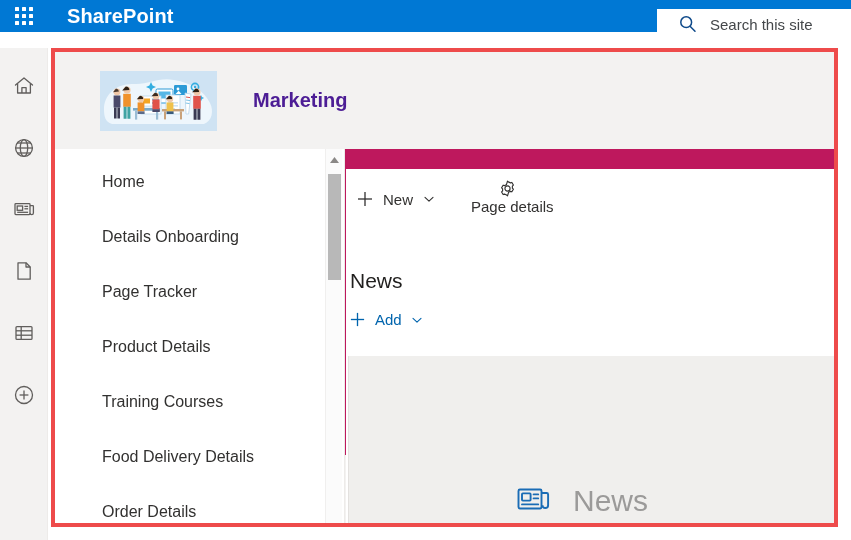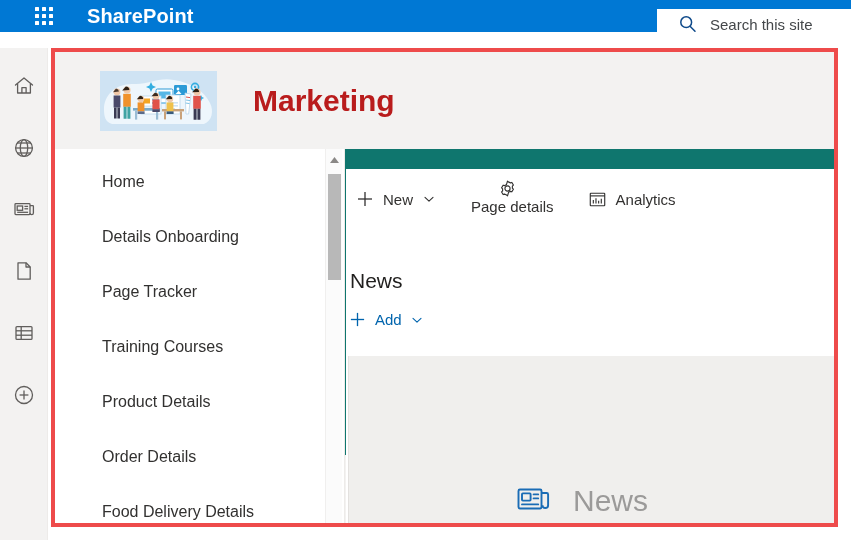--- a/index.html
+++ b/index.html
@@ -7,21 +7,21 @@
     width: 851px; height: 540px;
     overflow: hidden;
     font-family: "Liberation Sans", sans-serif;
     background: #ffffff;
   }
   #app { position: relative; width: 851px; height: 540px; background:#ffffff; }
 
   
   .suite-header {
     position: absolute; top:0; left:0; width:851px; height:32px;
-    background:#0078d4; display:flex; align-items:center;padding-left:20px;
+    background:#0078d4; display:flex; align-items:center;
   }
   .waffle {
     width:48px; height:48px; display:flex; align-items:center; justify-content:center;
     cursor:pointer;
   }
   .waffle-grid {
     width:18px; height:18px;
     display:grid; grid-template-columns: repeat(3,1fr); grid-template-rows: repeat(3,1fr);
     gap:2.5px;
   }
@@ -66,26 +66,26 @@
   }
   .site-header {
     position:absolute; left:0; top:0; width:779px; height:97px;
     background:#f3f2f1; display:flex; align-items:center;
   }
   .site-logo {
     width:117px; height:60px; margin-left:45px;
     background:#cfe3f3; position:relative; overflow:hidden; flex:0 0 auto;
   }
   .site-title {
-    margin-left:36px; font-size:30px; font-weight:bold; color:#b91c1c; white-space:nowrap;
+    margin-left:36px; font-size:20px; font-weight:bold; color:#4c1d95; white-space:nowrap;
   }
 
   
   .page-body {
-    position:absolute; left:0; top:97px; width:779px; height:306px; background:#0f766e;
+    position:absolute; left:0; top:97px; width:779px; height:306px; background:#be185d;
   }
 
   
   .site-nav {
     position:absolute; left:0; top:0; width:290px; height:374px;
     background:#ffffff; border-right:1px solid #edebe9; overflow:hidden;
   }
   .nav-list { position:absolute; left:0; top:5px; width:270px; }
   .nav-item {
     height:55px; display:flex; align-items:center; padding-left:47px;
@@ -327,30 +327,30 @@
           <div class="nav-item">
             <span>Home</span>
           </div>
           <div class="nav-item">
             <span>Details Onboarding</span>
           </div>
           <div class="nav-item">
             <span>Page Tracker</span>
           </div>
           <div class="nav-item">
+            <span>Product Details</span>
+          </div>
+          <div class="nav-item">
             <span>Training Courses</span>
           </div>
           <div class="nav-item">
-            <span>Product Details</span>
+            <span>Food Delivery Details</span>
           </div>
           <div class="nav-item">
             <span>Order Details</span>
-          </div>
-          <div class="nav-item">
-            <span>Food Delivery Details</span>
           </div>
         </div>
 
         <div class="nav-scroll">
           <div class="scroll-up">
             <svg width="11" height="8" viewBox="0 0 11 8">
               <path d="M5.5 1 L10 7 L1 7 Z" fill="#8a8886"></path>
             </svg>
           </div>
           <div class="scroll-thumb"></div>
@@ -379,33 +379,20 @@
           <div class="cmd-btn" style="margin-left:16px;flex-direction:column;">
             <span class="glyph">
               <svg width="19" height="19" viewBox="0 0 20 20" fill="none" stroke="#323130" stroke-width="1.2">
                 <circle cx="10" cy="10" r="2.7"></circle>
                 <path d="M10 2.2 l1.2 1.1 a7 7 0 0 1 1.9 0.8 l1.5 -0.5 l1.6 2.8 l-1.1 1.1 a7 7 0 0 1 0 2.1 l1.1 1.1 l-1.6 2.8 l-1.5 -0.5 a7 7 0 0 1 -1.9 0.8 L10 17.8 l-1.2 -1.1 a7 7 0 0 1 -1.9 -0.8 l-1.5 0.5 l-1.6 -2.8 l1.1 -1.1 a7 7 0 0 1 0 -2.1 L3.8 9.3 l1.6 -2.8 l1.5 0.5 a7 7 0 0 1 1.9 -0.8 z" stroke-linejoin="round"></path>
               </svg>
             </span>
             <span>Page details</span>
           </div>
 
-          <div class="cmd-btn" style="margin-left:14px;">
-            <span class="glyph">
-              <svg width="19" height="19" viewBox="0 0 20 20" fill="none" stroke="#323130" stroke-width="1.2">
-                <rect x="2.4" y="3.4" width="15.2" height="13.2" rx="0.6"></rect>
-                <line x1="2.4" y1="6.2" x2="17.6" y2="6.2"></line>
-                <line x1="5.6" y1="14.2" x2="5.6" y2="10.4"></line>
-                <line x1="8.4" y1="14.2" x2="8.4" y2="8.6"></line>
-                <line x1="11.2" y1="14.2" x2="11.2" y2="11.2"></line>
-                <line x1="14" y1="14.2" x2="14" y2="9.2"></line>
-              </svg>
-            </span>
-            <span>Analytics</span>
-          </div>
         </div>
 
         <div class="news-head">News</div>
 
         <div class="news-add">
           <span class="plus">
             <svg width="17" height="17" viewBox="0 0 18 18">
               <line x1="9" y1="2" x2="9" y2="16" stroke="#0064ad" stroke-width="1.4"></line>
               <line x1="2" y1="9" x2="16" y2="9" stroke="#0064ad" stroke-width="1.4"></line>
             </svg>

